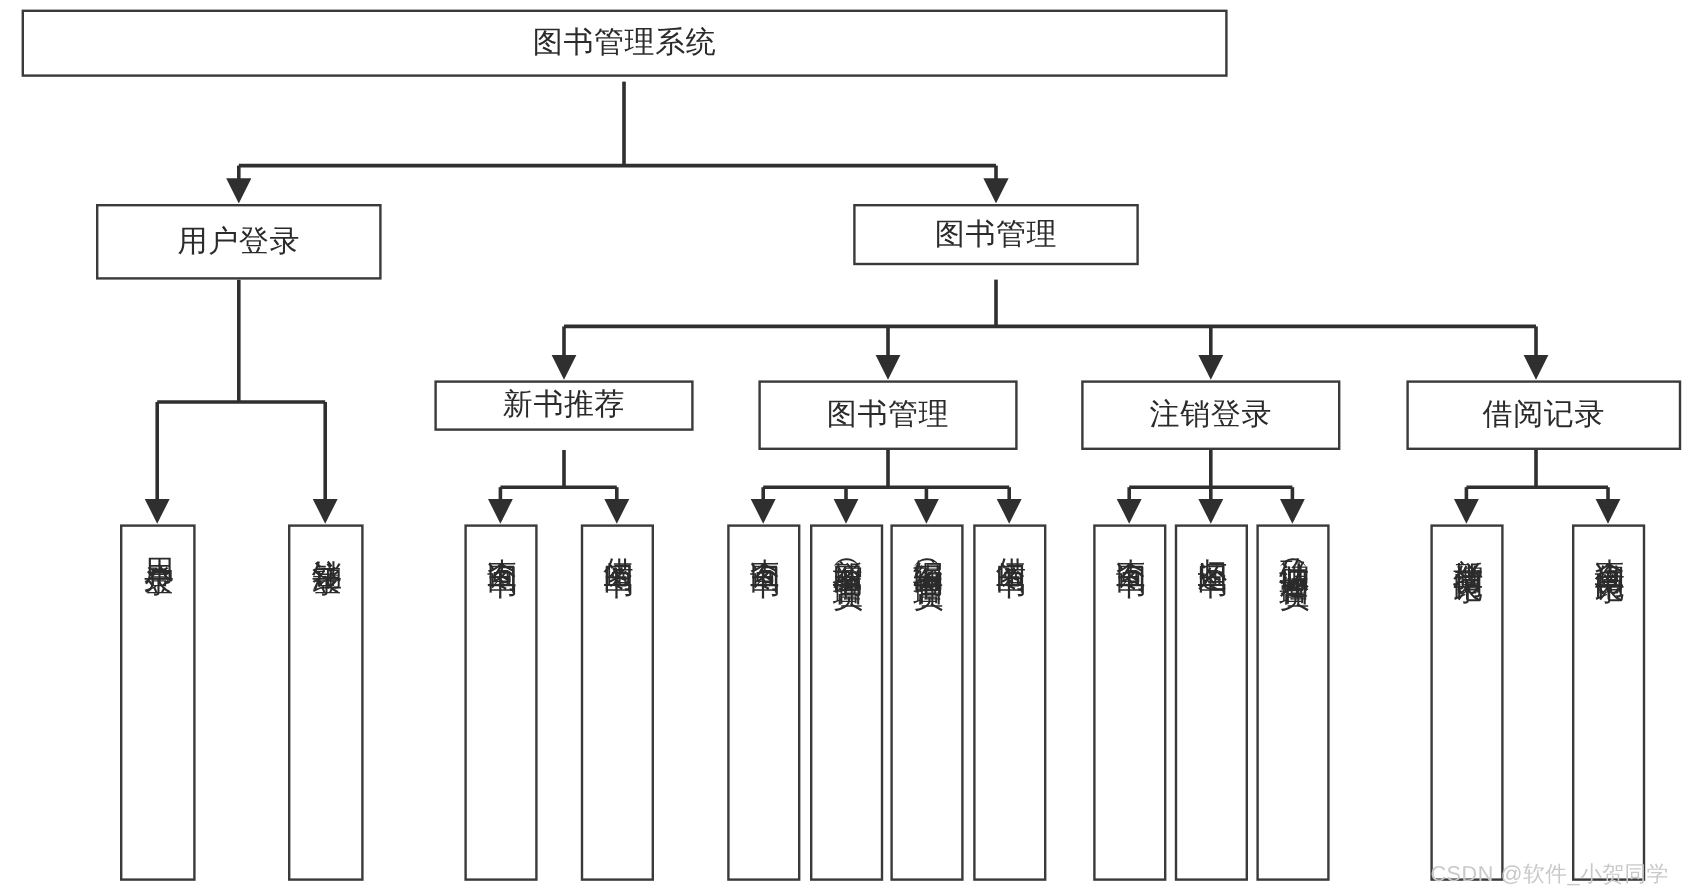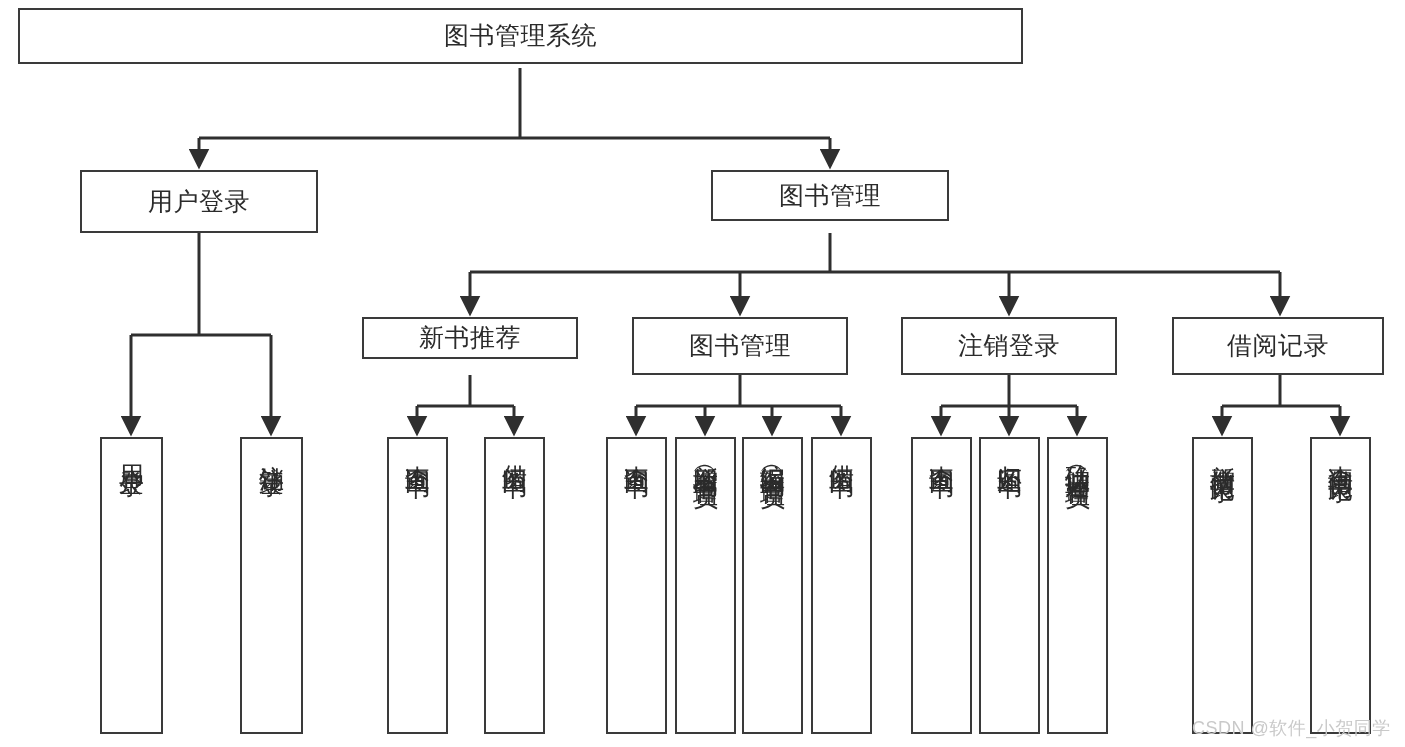--- a/index.html
+++ b/index.html
@@ -141,21 +141,21 @@
 
   <div class="node horiz" style="left:362px; top:317px; width:216px; height:42px;">
     <span class="node-label">新书推荐</span>
   </div>
   <div class="node horiz" style="left:632px; top:317px; width:216px; height:58px;">
     <span class="node-label">图书管理</span>
   </div>
   <div class="node horiz" style="left:901px; top:317px; width:216px; height:58px;">
     <span class="node-label">注销登录</span>
   </div>
-  <div class="node horiz" style="left:1172px; top:317px; width:212px; height:58px;">
+  <div class="node horiz" style="left:1172px; top:317px; width:229px; height:58px;">
     <span class="node-label">借阅记录</span>
   </div>
 
   <div class="node vert" style="left:100px; top:437px; width:63px; height:297px;">
     <span class="node-label">用户登录</span>
   </div>
   <div class="node vert" style="left:240px; top:437px; width:63px; height:297px;">
     <span class="node-label">注销登录</span>
   </div>
 

